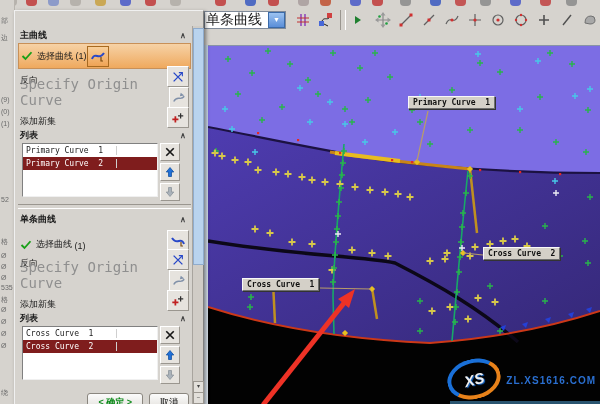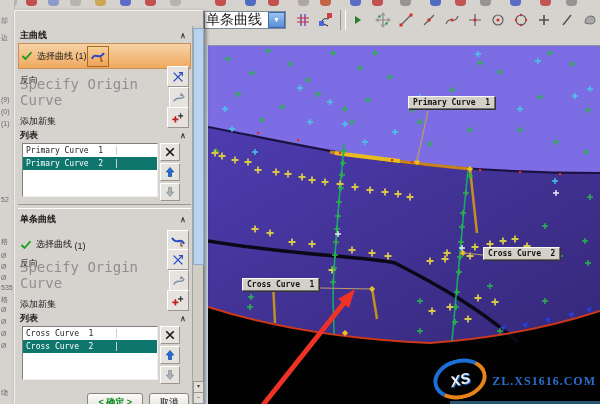--- a/index.html
+++ b/index.html
@@ -24,21 +24,21 @@
   .viewport svg{position:absolute;left:0;top:0;}
   .vp-label{position:absolute;background:#d4d0c8;border:1px solid #6f6f6f;border-top-color:#f8f8f8;border-left-color:#f8f8f8;
           box-shadow:1px 1px 0 #333;padding:1px 4px;font-family:"DejaVu Sans Mono",monospace;
           font-size:8px;font-weight:bold;white-space:pre;color:#111;}
   .watermark{position:absolute;right:4px;bottom:6px;display:flex;align-items:center;gap:5px;}
   .wm-oval{width:46px;height:32px;border-radius:50%;border:4px solid;border-color:#1a70d8 #e8821a #e8821a #1a70d8;
           transform:rotate(-14deg);display:flex;align-items:center;justify-content:center;}
   .wm-xs{font-style:italic;font-weight:bold;font-size:15px;color:#f0f0f0;text-shadow:1px 1px 1px #1a70d8;}
   .wm-col{display:flex;flex-direction:column;line-height:1;}
   .wm-name{font-size:19px;font-weight:bold;color:#d0281a;letter-spacing:2px;}
-  .wm-url{font-size:12px;font-weight:bold;color:#2a6fd0;letter-spacing:1px;margin-top:4px;font-family:Liberation Serif, serif;}
+  .wm-url{font-size:10px;font-weight:bold;color:#2a6fd0;letter-spacing:1px;margin-top:4px;}
   .wm-strip{position:absolute;right:0;bottom:0;width:150px;height:4px;background:#2a5570;}
   
   .dialog{position:absolute;left:14px;top:10px;width:188px;height:394px;background:#d6d3ce;
           border:1px solid #808080;border-top-color:#f0f0f0;border-left-color:#f0f0f0;box-shadow:2px 2px 4px rgba(0,0,0,.45);}
   .titlebar{position:absolute;left:0;top:0;right:0;height:15px;background:linear-gradient(#3a3a3a,#090909);
           display:flex;align-items:center;color:#fff;font-size:9px;padding-left:5px;}
   .title-btns{margin-left:auto;display:flex;gap:2px;padding-right:2px;}
   .tbtn{width:13px;height:11px;font-size:8px;line-height:11px;text-align:center;border:1px solid #666;
           background:linear-gradient(#777,#444);color:#ddd;}
   .tbtn.close{background:linear-gradient(#f06048,#c01810);border-color:#901008;color:#fff;font-weight:bold;}
@@ -52,21 +52,21 @@
   .ibtn.active{background:linear-gradient(#f8cf9a,#efa355);border:1px solid #a86a20;}
   .sel-row{border:1px solid #c89058;background:linear-gradient(#f6d2a6,#efא);background:linear-gradient(#f6d2a6,#efa95e);
           height:24px;display:flex;align-items:center;padding:0 2px;}
   .check{margin-right:4px;}
   .gray-lbl{color:#8f8f8f;font-family:"DejaVu Sans Mono",monospace;font-size:14px;}
   .list-wrap{display:flex;align-items:flex-start;gap:2px;margin:1px 0 0 4px;}
   .list-box{width:134px;height:52px;background:#fff;border:1px solid #808080;border-bottom-color:#f0f0f0;border-right-color:#f0f0f0;overflow:hidden;}
   .list-row{height:13px;display:flex;font-family:"DejaVu Sans Mono",monospace;font-size:8px;align-items:center;}
   .list-row .c1{width:90px;padding-left:3px;border-right:1px solid #cfcfcf;white-space:pre;overflow:hidden;}
   .list-row .c2{flex:1;height:100%;}
-  .list-row.selected{background:#0f766e;color:#fff;}
+  .list-row.selected{background:#7f1d1d;color:#fff;}
   .list-btns{display:flex;flex-direction:column;gap:2px;}
   .lbtn{width:18px;height:16px;background:#e6e3de;border:1px solid #9a968f;border-top-color:#fff;border-left-color:#fff;
           display:flex;align-items:center;justify-content:center;}
   .sec-sep{height:3px;border-top:1px solid #9a968f;border-bottom:1px solid #fff;margin:3px 0;}
   .footer{position:absolute;left:0;right:0;bottom:-10px;height:22px;display:flex;justify-content:flex-end;gap:6px;padding-right:4px;}
   .fbtn{height:18px;padding:0 10px;background:linear-gradient(#fbfbfb,#e2dfda);border:1px solid #8a867f;border-radius:3px;
           font-size:9px;}
   .fbtn.ok{color:#0c8a1a;font-weight:bold;}
   .scrollbar{position:absolute;right:0;top:15px;bottom:0;width:10px;background:#d0ccc6;border-left:1px solid #a8a49e;}
   .sb-thumb{position:absolute;left:0;top:2px;width:9px;height:62%;background:#b9d3ee;border:1px solid #8fabcc;}

